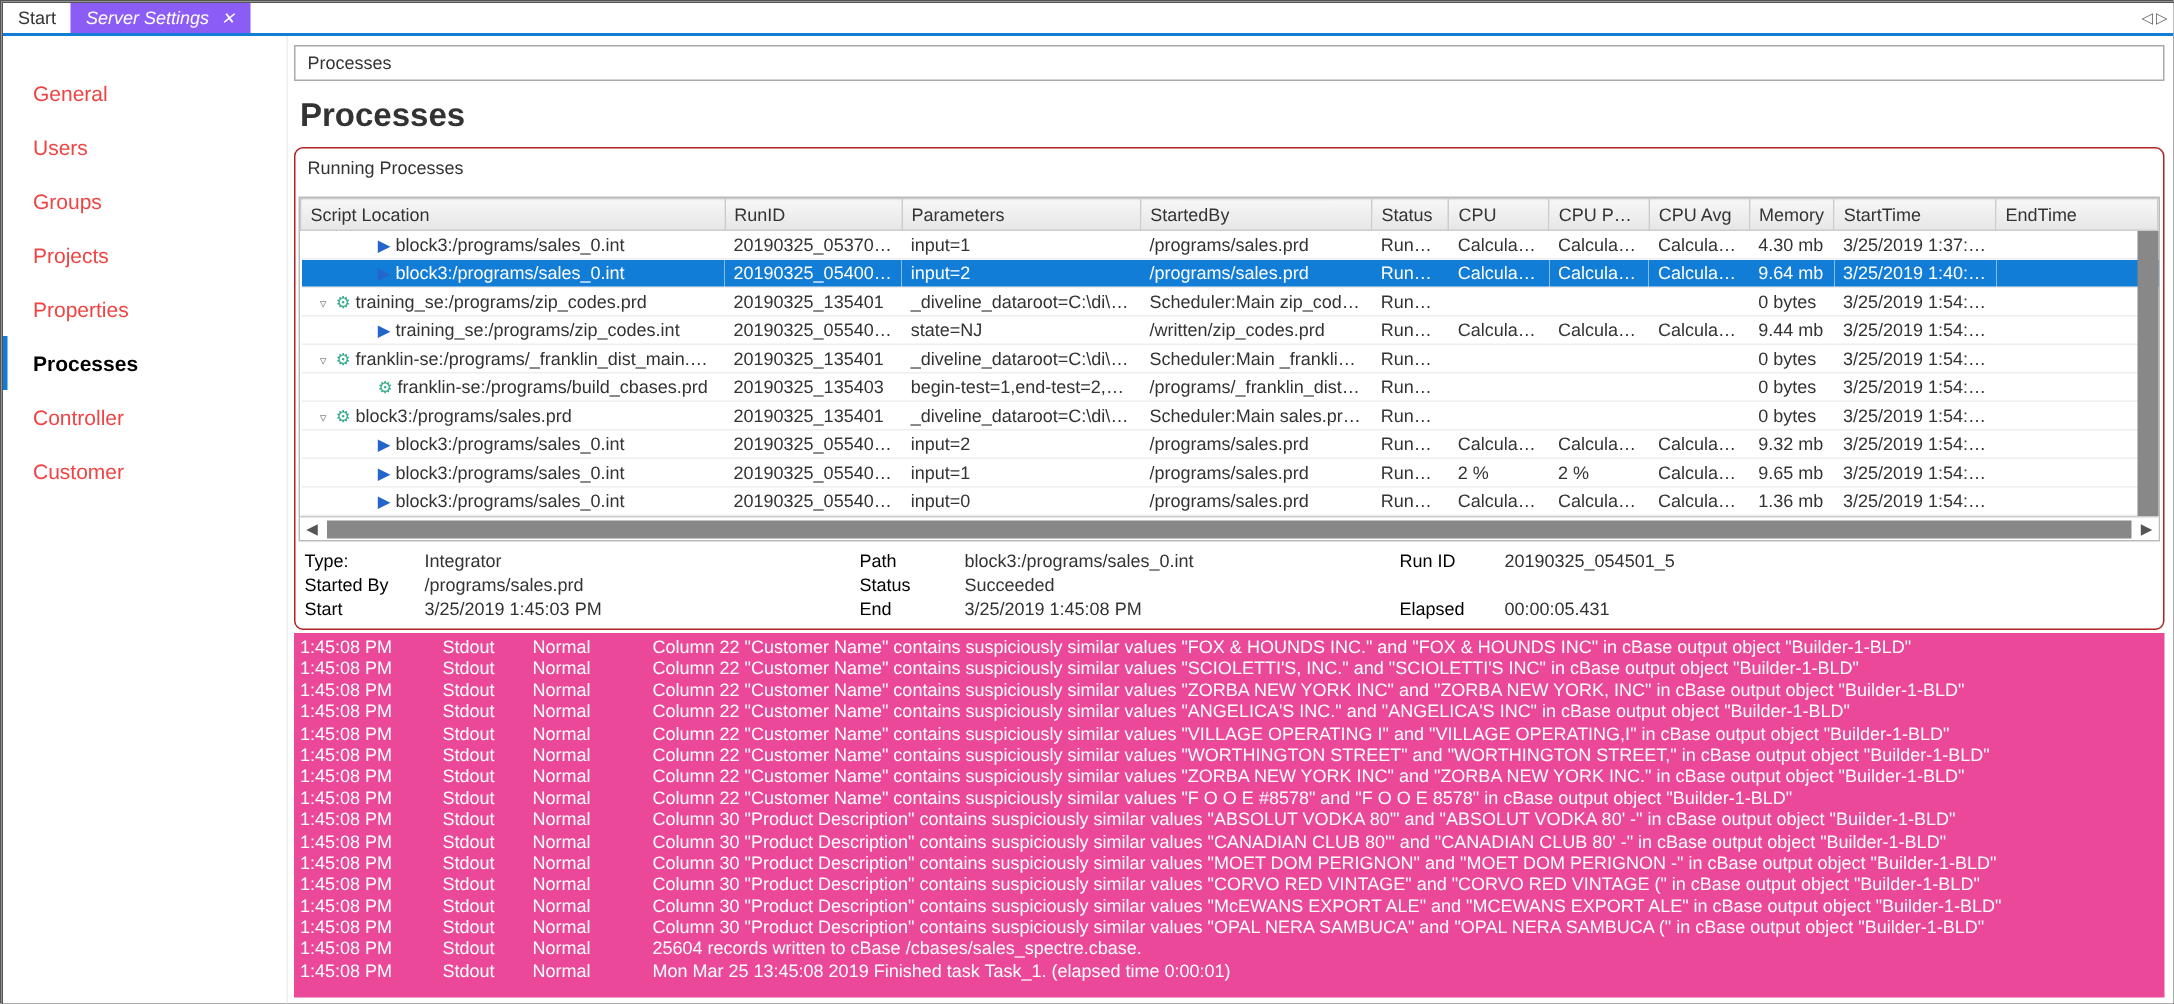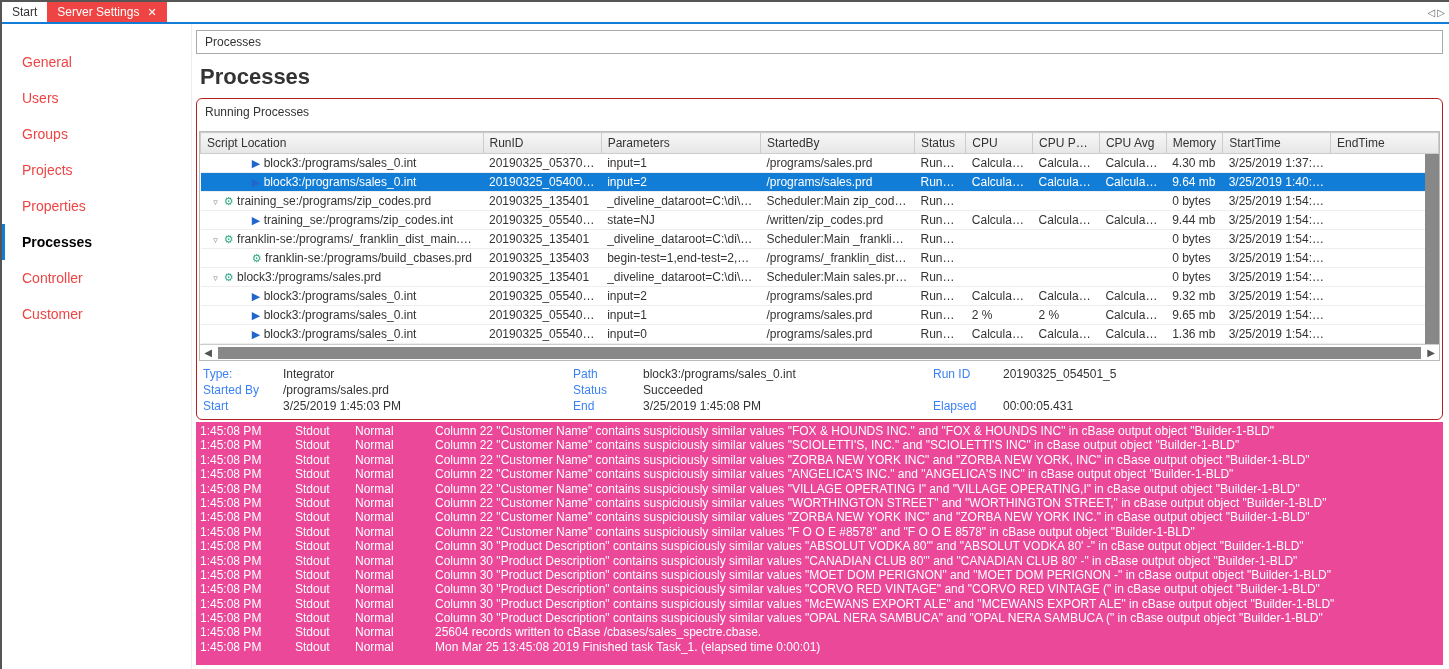--- a/index.html
+++ b/index.html
@@ -23,22 +23,23 @@
   .tab {
     padding: 2px 10px;
     font-size: 12px;
     cursor: pointer;
     display: flex;
     align-items: center;
     gap: 4px;
     color: #333;
   }
   .tab.active {
-    background: #ef4444;
+    background: #8b5cf6;
     color: #fff;
+    font-style: italic;
   }
   .tab .close { font-size: 11px; margin-left:4px; }
   .tab-nav { margin-left:auto; display:flex; align-items:center; gap:2px; padding-right:4px; color:#666;}
   .tab-nav span { cursor:pointer; font-size:10px;}
   .main { display:flex; height:calc(100% - 22px); }
   .sidebar {
     width: 190px;
     border-right: 1px solid #eee;
     padding-top: 20px;
   }
@@ -113,21 +114,21 @@
     background:#888;
   }
   .details {
     display:grid;
     grid-template-columns: 70px 280px 60px 280px 60px 200px;
     column-gap:10px;
     row-gap:2px;
     padding:6px 4px 4px 4px;
     font-size:12px;
   }
-  .details .lbl { color:#3b82f6; }
+  .details .lbl { color:#000000; }
   .console {
     flex:1;
     background:#ec4899;
     color:#fff;
     font-family:"Segoe UI", Tahoma, sans-serif;
     font-size:12px;
     padding:2px 4px;
     overflow:hidden;
     line-height:1.2;
     margin-top:2px;

